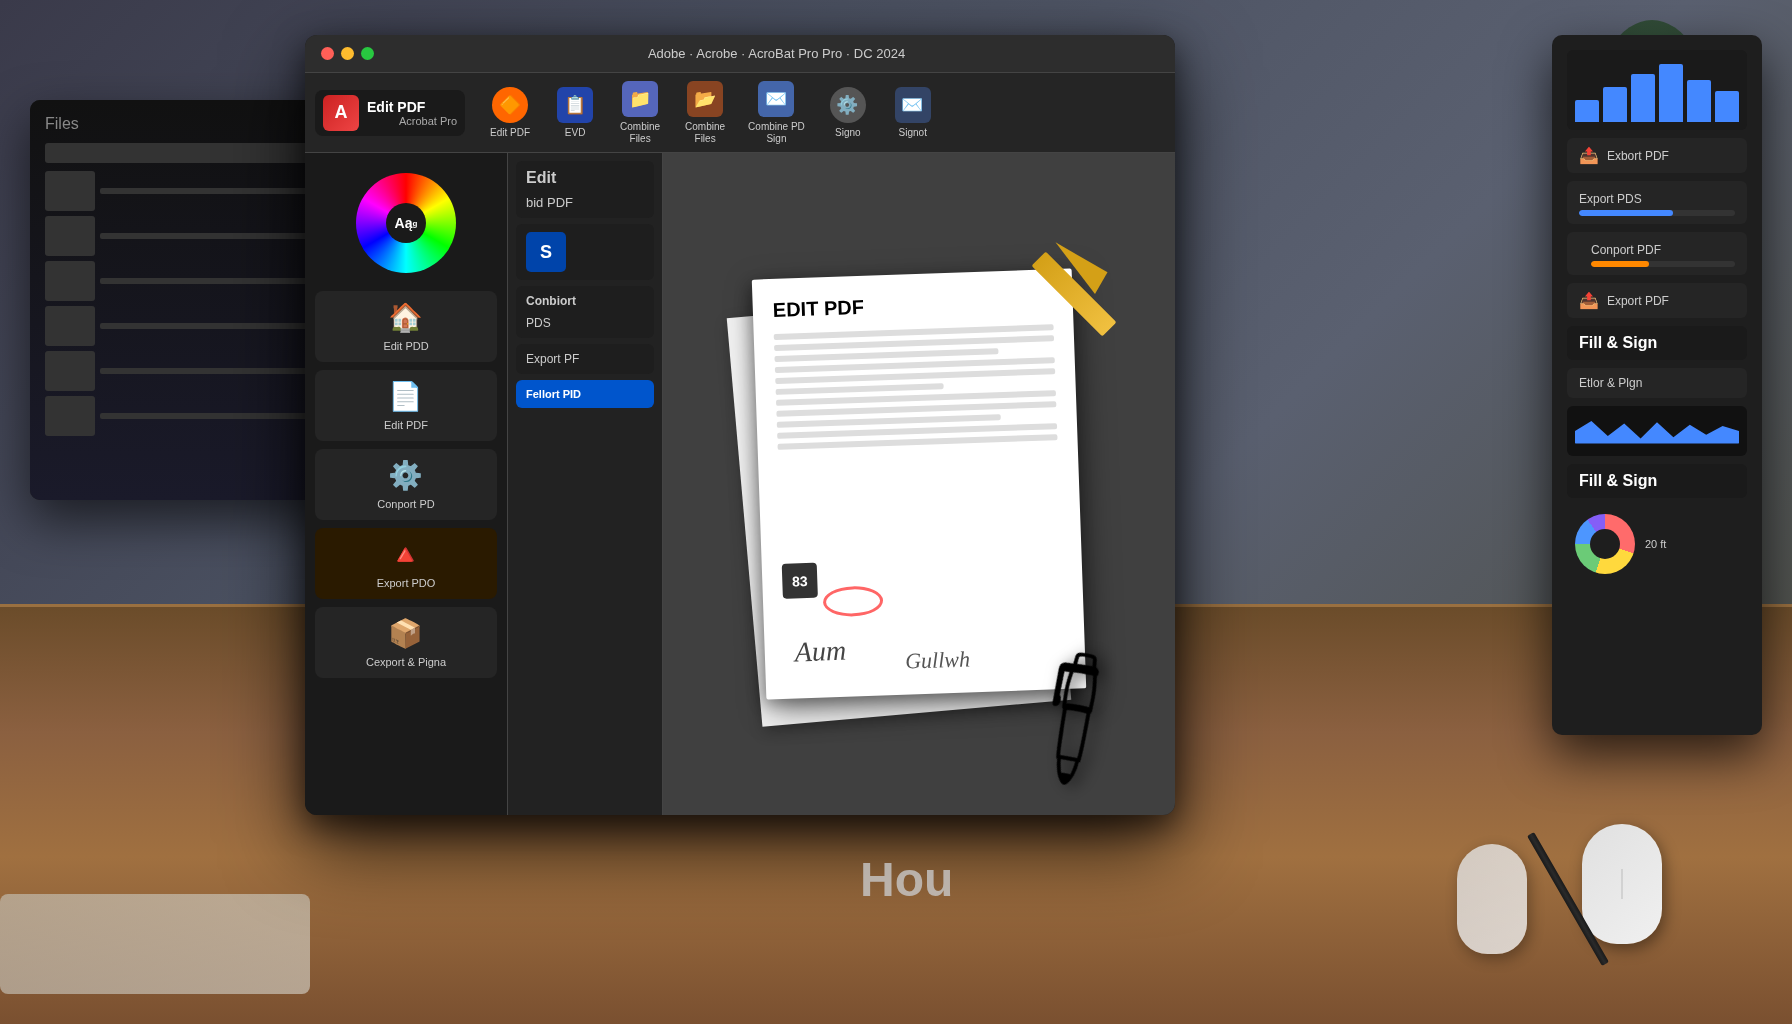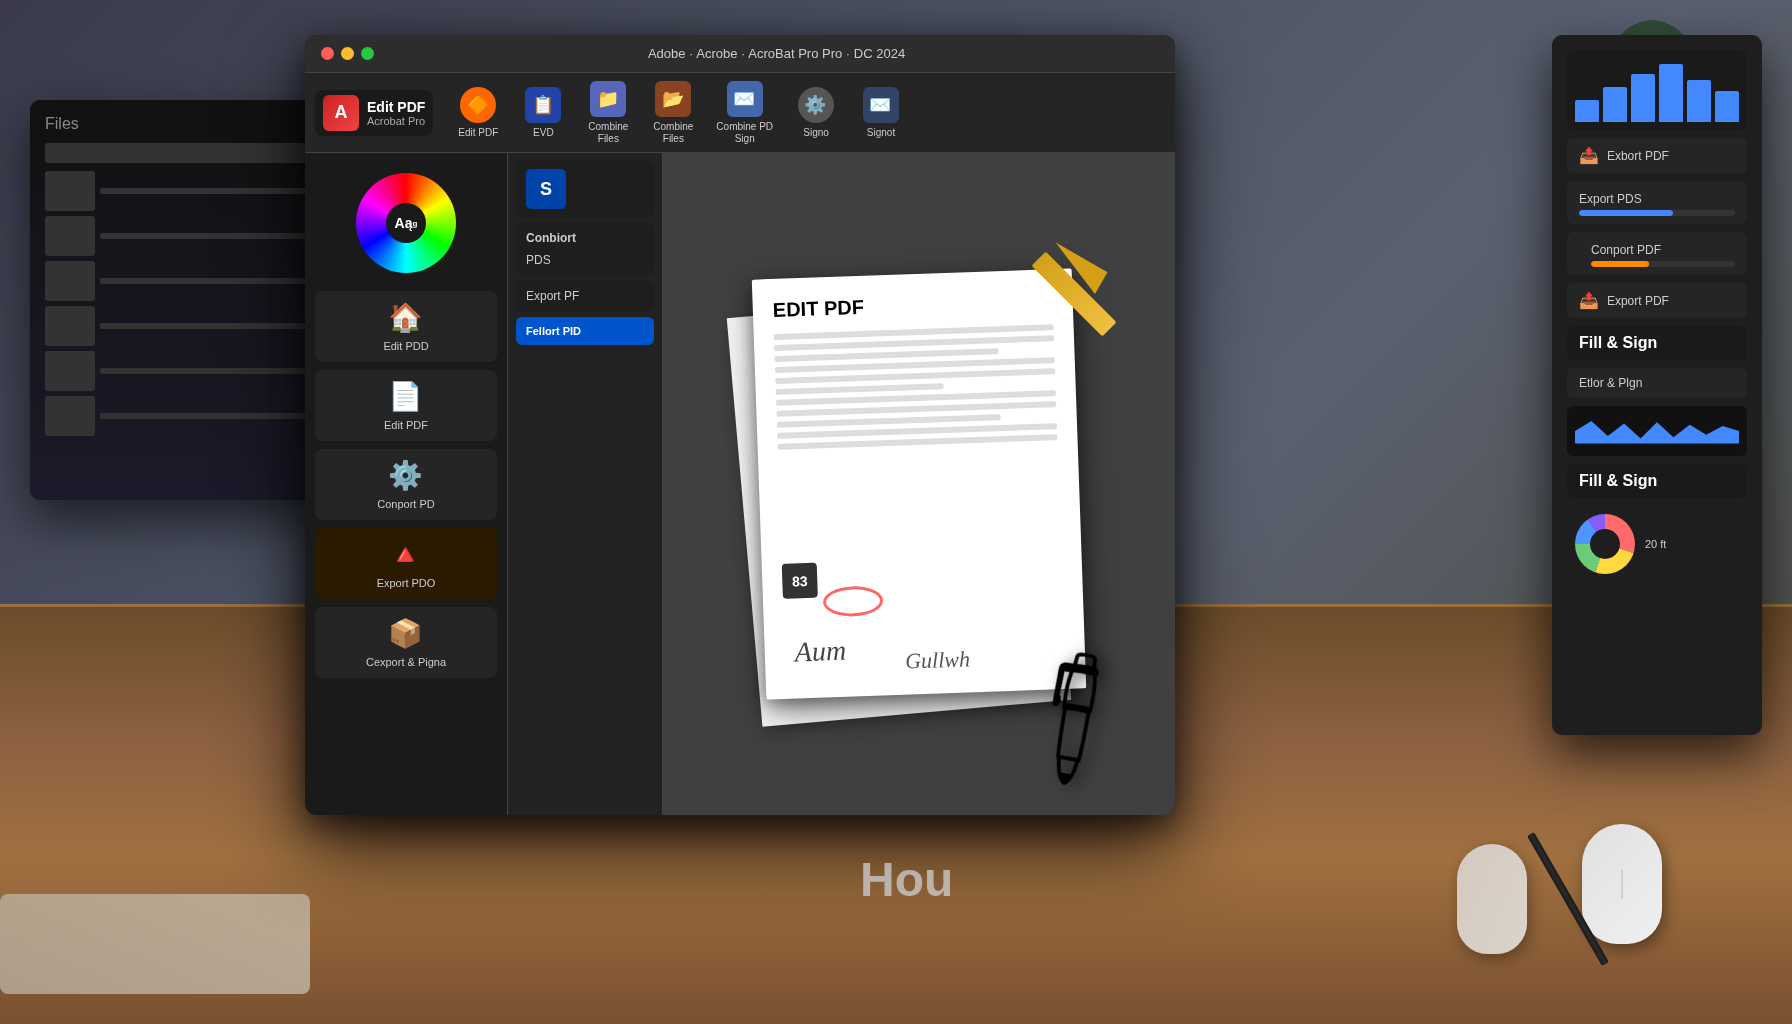--- a/index.html
+++ b/index.html
@@ -143,20 +143,21 @@
 
     .app-name-main {
       color: #fff;
       font-size: 14px;
       font-weight: bold;
     }
 
     .app-name-sub {
       color: #aaa;
       font-size: 11px;
+      margin-left: 32px;
     }
 
     
     .toolbar-tool {
       display: flex;
       flex-direction: column;
       align-items: center;
       gap: 4px;
       padding: 6px 8px;
       border-radius: 6px;
@@ -685,20 +686,24 @@
       <div class="panel-tool">
         <span class="panel-tool-icon">📦</span>
         <span class="panel-tool-label">Cexport &amp; Pigna</span>
       </div>
     </div>
 
     <div style="display:flex; flex:1; position:relative; overflow:hidden;">
 
       <div style="width:155px; background:#222; border-right:1px solid #444; padding:8px; display:flex; flex-direction:column; gap:6px;">
 
+        <div class="mid-item" style="flex-direction:column; align-items:flex-start;">
+          <span style="color:#ccc; font-size:16px; font-weight:bold;">Edit</span>
+          <span style="color:#ccc; font-size:13px;">bid PDF</span>
+        </div>
 
         <div class="mid-item">
           <div style="width:40px; height:40px; background:#0044aa; border-radius:5px; display:flex; align-items:center; justify-content:center; color:white; font-size:18px; font-weight:bold;">S</div>
         </div>
 
         <div class="mid-item" style="flex-direction:column; align-items:flex-start;">
           <span style="color:#ccc; font-size:12px; font-weight:bold;">Conbiort</span>
           <span style="color:#ccc; font-size:12px;">PDS</span>
         </div>
 

